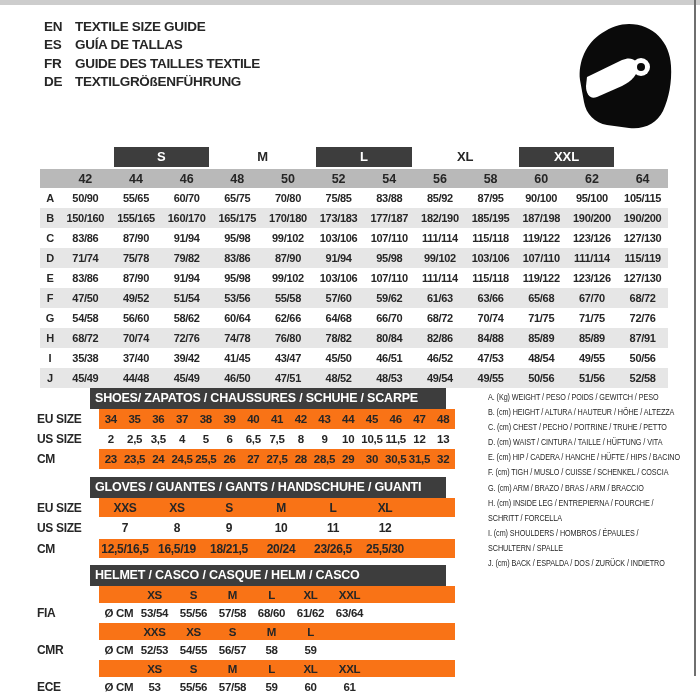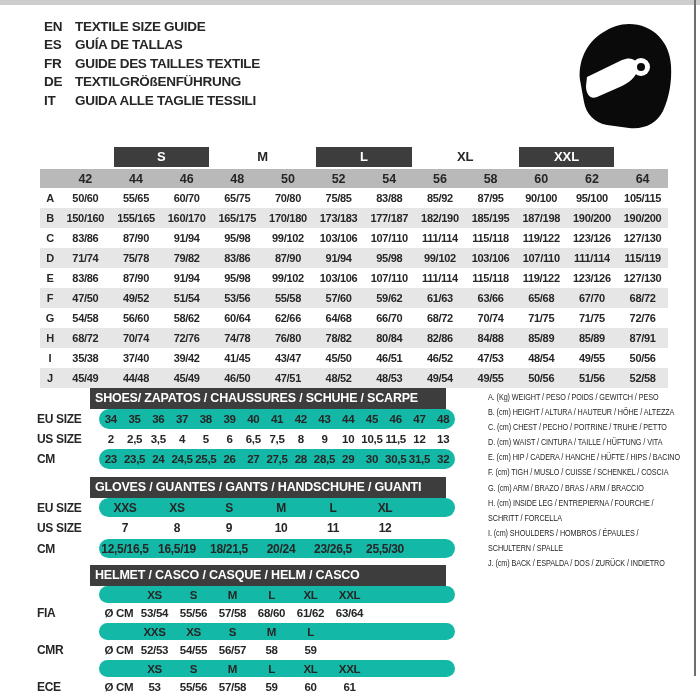--- a/index.html
+++ b/index.html
@@ -36,21 +36,21 @@
   #gloves-section { top:477px; }
   #helmet-section { top:565px; }
   .bar { margin-left:62px; width:356px; height:21px; background:#3d3d3d; color:#fff;
          font-size:12.5px; font-weight:bold; line-height:21px; padding-left:5px;
          box-sizing:border-box; letter-spacing:-0.2px; white-space:nowrap; }
   .lrow { display:flex; align-items:center; }
   .rowlabel { width:62px; font-size:12px; font-weight:bold; letter-spacing:-0.3px;padding-left:9px; }
   .vals { width:356px; display:grid; align-items:center; text-align:center;
           font-weight:bold; height:100%; box-sizing:border-box; }
   .vals span { letter-spacing:-0.3px; white-space:nowrap; }
-  .shaded { background:#14b8a6;border-radius:10px; }
+  .shaded { background:#f97316; }
   #shoes-section .lrow { height:20px; }
   #shoes-section .vals { grid-template-columns:repeat(15,1fr); font-size:11.5px; }
   #gloves-section .row-eu, #gloves-section .row-cm { height:19px; }
   #gloves-section .row-us { height:22px; }
   #gloves-section .vals { grid-template-columns:repeat(6,52px); font-size:12px; }
   #helmet-section .stripe-row { height:17px; }
   #helmet-section .data-row { height:20px; }
   #helmet-section .vals { grid-template-columns:36px repeat(6,39px) 1fr; font-size:11.5px; }
   #helmet-section .unit-cell { text-align:center; padding-left:4px; }
 
@@ -74,24 +74,20 @@
       <span class="lang-code">ES</span>
       <span class="lang-text">GUÍA DE TALLAS</span>
     </div>
     <div class="lang-row">
       <span class="lang-code">FR</span>
       <span class="lang-text">GUIDE DES TAILLES TEXTILE</span>
     </div>
     <div class="lang-row">
       <span class="lang-code">DE</span>
       <span class="lang-text">TEXTILGRÖßENFÜHRUNG</span>
-    </div>
-    <div class="lang-row">
-      <span class="lang-code">IT</span>
-      <span class="lang-text">GUIDA ALLE TAGLIE TESSILI</span>
     </div>
   </div>
 
 <div class="helmet-logo">
   <svg width="96" height="110" viewBox="0 0 96 110" aria-hidden="true">
     <path d="M52 2 C76 2 93 20 94 44 C95 60 92 76 86 89 C80 101 67 108 52 106 L30 103 C18 101 9 92 7 80 L3 58 C1 40 9 21 25 11 C34 5 43 2 52 2 Z" fill="#0a0a0a"></path>
     <path d="M10 55 L45 38 C54 34 61 38 61 45 C61 52 55 59 45 64 L20 75 C13 78 9 72 9 64 Z" fill="#ffffff"></path>
     <circle cx="64" cy="45" r="9" fill="#ffffff"></circle>
     <circle cx="64" cy="45" r="4" fill="#0a0a0a"></circle>
   </svg>
@@ -143,21 +139,21 @@
         <td>52</td>
         <td>54</td>
         <td>56</td>
         <td>58</td>
         <td>60</td>
         <td>62</td>
         <td>64</td>
       </tr>
       <tr class="datar">
         <td class="letter">A</td>
-        <td>50/60</td>
+        <td>50/90</td>
         <td>55/65</td>
         <td>60/70</td>
         <td>65/75</td>
         <td>70/80</td>
         <td>75/85</td>
         <td>83/88</td>
         <td>85/92</td>
         <td>87/95</td>
         <td>90/100</td>
         <td>95/100</td>

